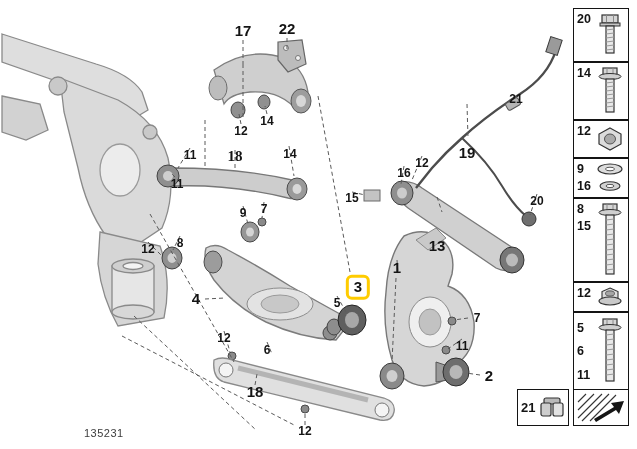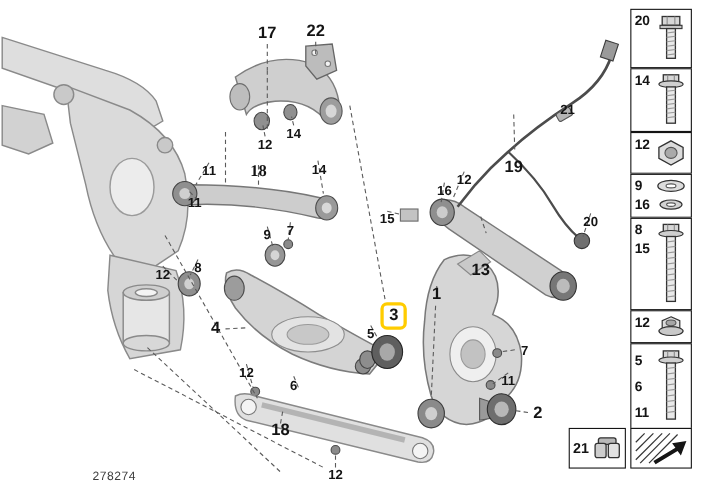--- a/index.html
+++ b/index.html
@@ -381,13 +381,13 @@
             <line x1="2" y1="26" x2="26" y2="2"></line>
             <line x1="6" y1="29" x2="33" y2="2"></line>
             <line x1="14" y1="29" x2="40" y2="3"></line>
           </g>
           <path d="M18,27 L38,15 L35,11 L48,9 L43,22 L40,18 L20,30 Z" fill="#151515"></path>
         </svg>
       </span>
   </div>
 </div>
 
-<div class="docid">278274</div>
+<div class="docid">135231</div>
 
 </body></html>

